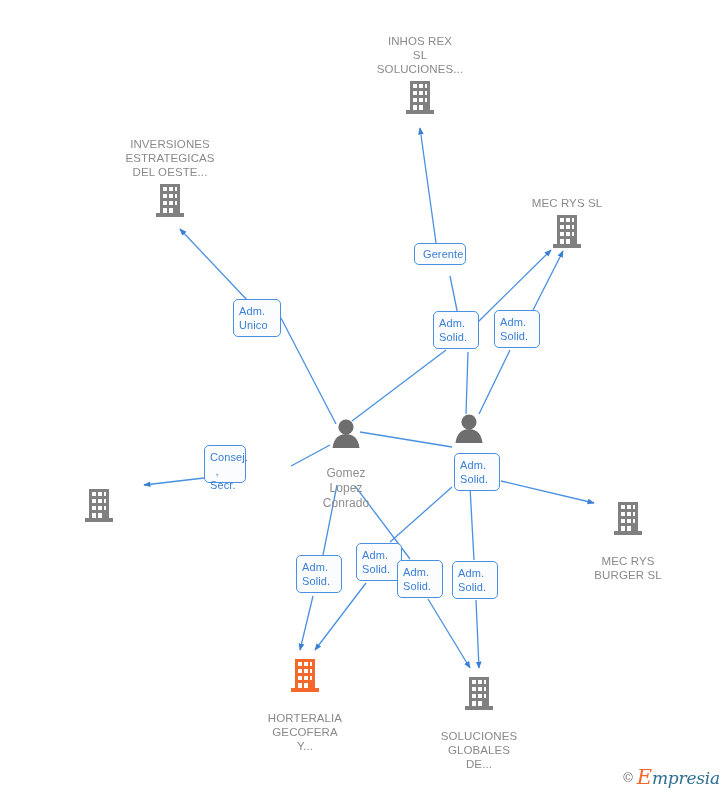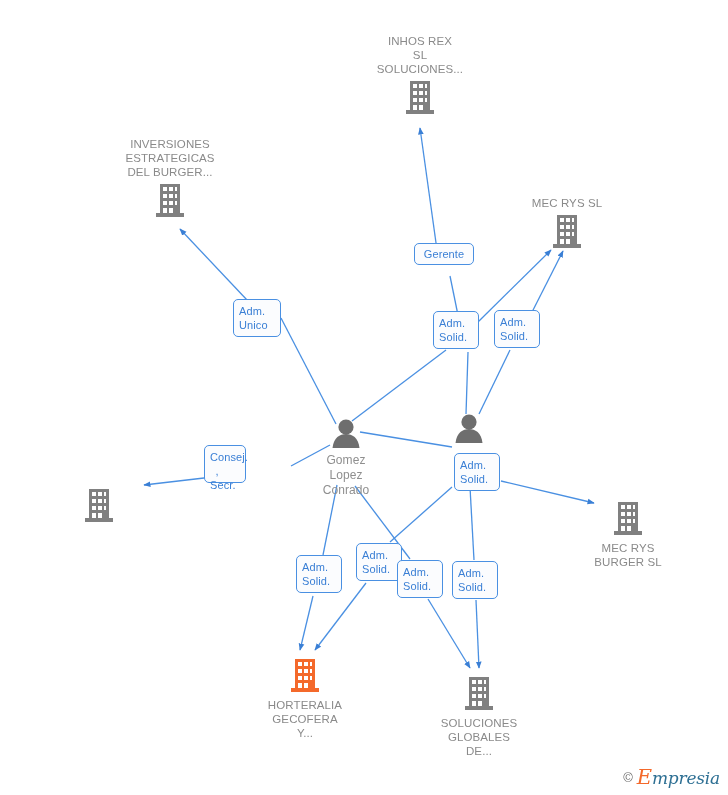--- a/index.html
+++ b/index.html
@@ -35,21 +35,21 @@
     margin-left: -70px;
     text-align: center;
     user-select: none;
   }
   .node .glyph {
     display: block;
     line-height: 0;
   }
   .node .caption {
     display: block;
-    margin-top: 5px;
+    margin-top: 18px;
     font-size: 11.5px;
     line-height: 14px;
     color: #8a8a8a;
     letter-spacing: .1px;
     white-space: pre-line;
   }
   .node.person .caption {
     color: #8f8f8f;
     font-size: 12px;
     line-height: 15px;
@@ -175,21 +175,21 @@
           <rect x="8" y="26" width="4" height="5"></rect>
             <rect x="14" y="26" width="4" height="5"></rect>
         </g>
       </svg>
     </span>
   </div>
 
   <div class="node company-top" style="left:170px; top:137px;">
     <span class="caption">INVERSIONES
 ESTRATEGICAS
-DEL BURGER...</span>
+DEL OESTE...</span>
     <span class="glyph">
       <svg width="30" height="36" viewBox="0 0 30 36">
         <rect x="5" y="2" width="20" height="29" fill="#808080"></rect>
         <rect x="1" y="31" width="28" height="4" fill="#808080"></rect>
         <g fill="#ffffff">
           <rect x="8" y="5" width="4" height="4"></rect>
             <rect x="14" y="5" width="4" height="4"></rect>
             <rect x="20" y="5" width="2" height="4"></rect>
           <rect x="8" y="12" width="4" height="4"></rect>
             <rect x="14" y="12" width="4" height="4"></rect>
@@ -340,21 +340,21 @@
       <svg width="34" height="30" viewBox="0 0 34 30">
         <circle cx="17" cy="9" r="7.6" fill="#6e6e6e"></circle>
         <path d="M3.5 30 C4.5 19.5 11 16 17 16 C23 16 29.5 19.5 30.5 30 Z" fill="#6e6e6e"></path>
       </svg>
     </span>
   </div>
 
   <div class="elabel" style="left:233px; top:299px; width:48px; height:38px;">Adm.
 Unico</div>
 
-  <div class="elabel one-line" style="left:414px; top:243px; width:60px; height:22px;">Gerente</div>
+  <div class="elabel one-line" style="left:414px; top:243px; width:52px; height:22px;">Gerente</div>
 
   <div class="elabel" style="left:433px; top:311px; width:46px; height:38px;">Adm.
 Solid.</div>
 
   <div class="elabel" style="left:494px; top:310px; width:46px; height:38px;">Adm.
 Solid.</div>
 
   <div class="elabel" style="left:204px; top:445px; width:42px; height:38px;">Consej. ,
 Secr.</div>
 

